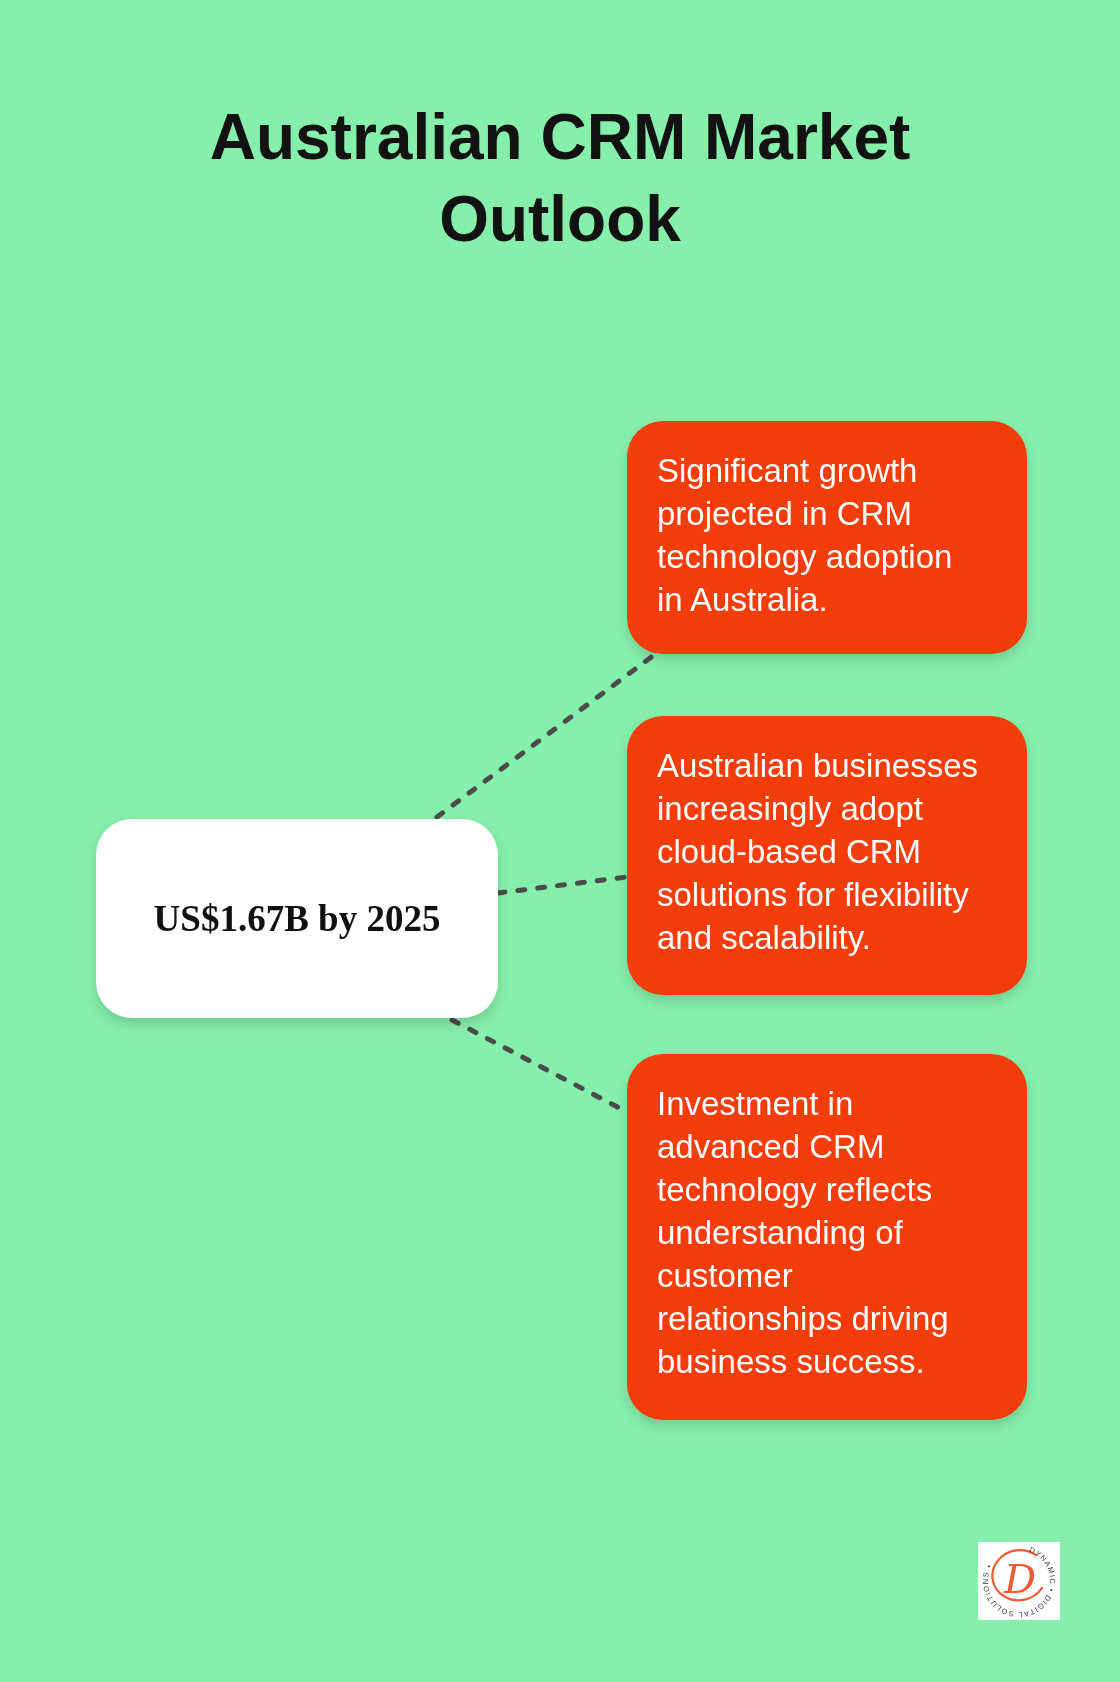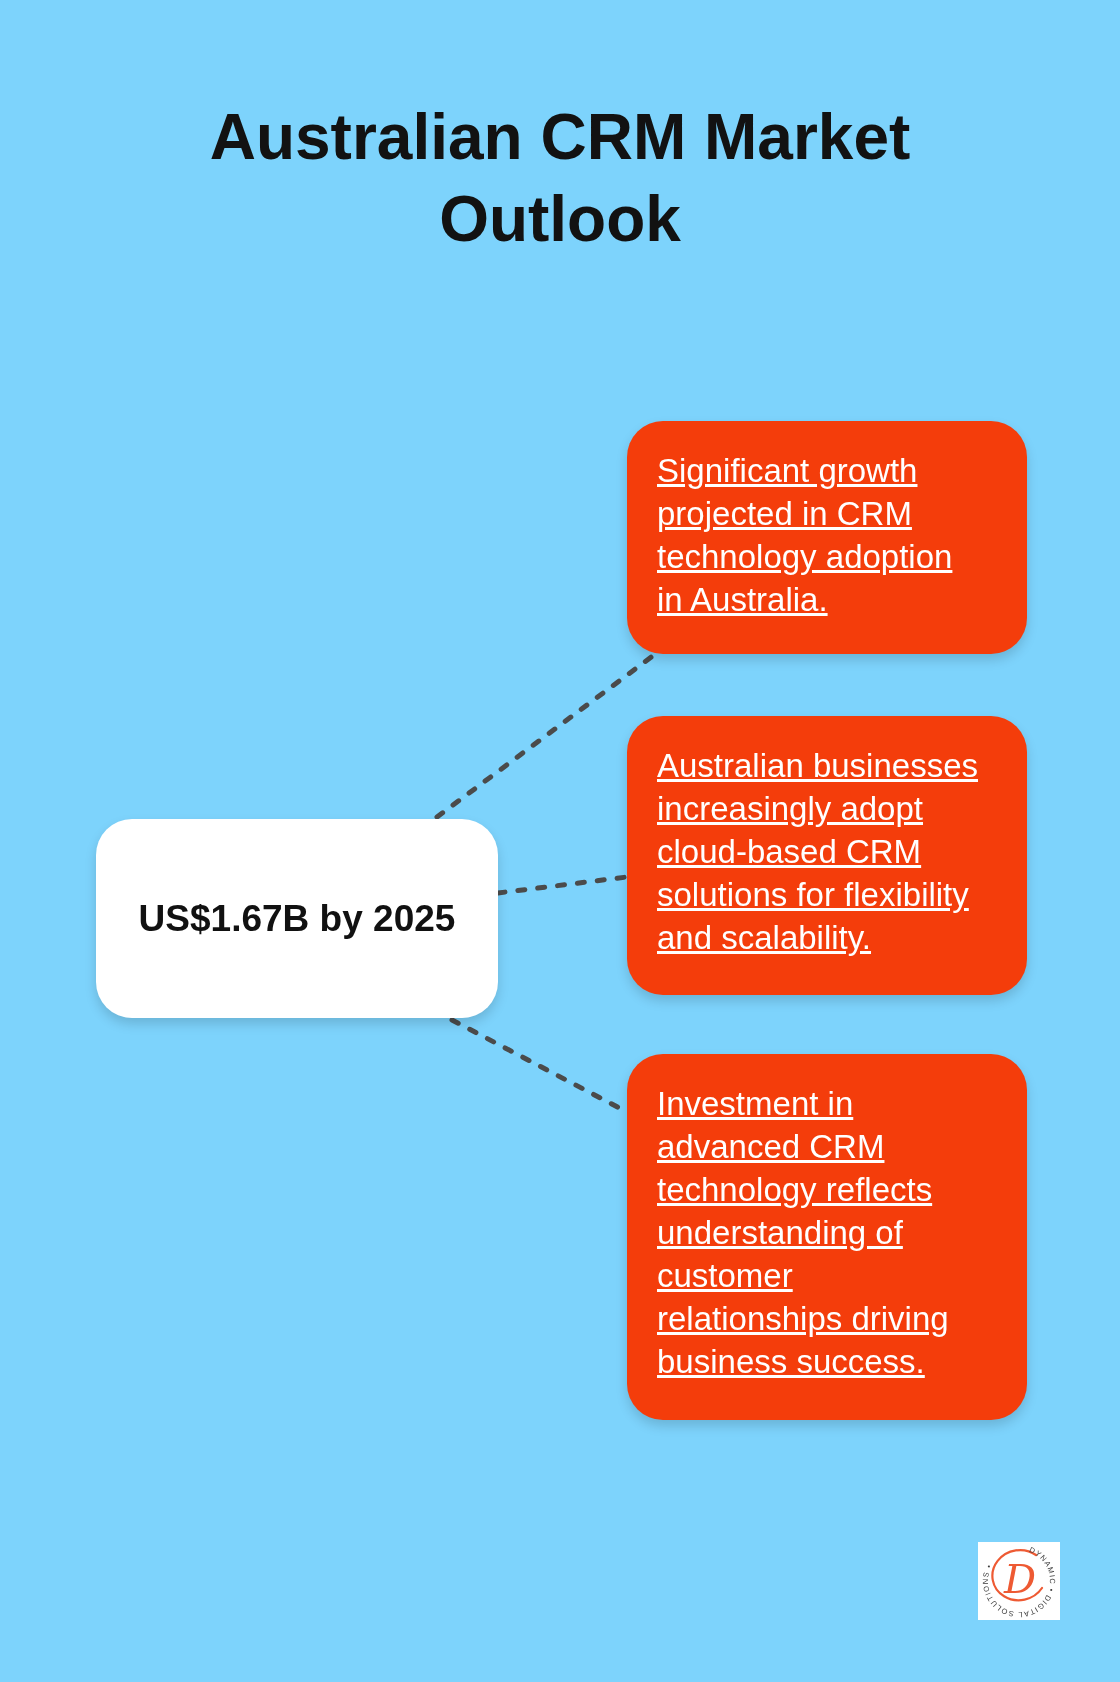--- a/index.html
+++ b/index.html
@@ -1,19 +1,19 @@
 <!DOCTYPE html>
 <html><head>
 <meta charset="utf-8">
 <style>
   html,body{margin:0;padding:0;}
   .canvas{
     position:relative;
     width:1120px;height:1682px;
-    background:#7dd3fc;
+    background:#86efac;
     overflow:hidden;
     font-family:"Liberation Sans", sans-serif;
   }
   .title{
     position:absolute;
     top:96px;left:0;
     width:1120px;
     margin:0;
     text-align:center;
     font-size:64px;
@@ -43,40 +43,40 @@
     border-radius:36px;
     box-shadow:0 6px 12px rgba(0,0,0,0.15);
     display:flex;align-items:center;justify-content:center;
   }
   .center-node-label{
     font-size:37px;
     font-weight:700;
     color:#111111;
     text-align:center;
     white-space:nowrap;
+    font-family:Liberation Serif, serif;
   }
   .branch{
     position:absolute;
     left:627px;
     width:400px;
     background:#F43D0B;
     border-radius:36px;
     box-shadow:0 6px 12px rgba(0,0,0,0.15);
     box-sizing:border-box;
     padding:28px 28px 28px 30px;
   }
   .branch-1{top:421px;height:233px;}
   .branch-2{top:716px;height:279px;}
   .branch-3{top:1054px;height:366px;}
   .branch-text{
     color:#FFFFFF;
     font-size:33px;
     line-height:43px;
     white-space:pre-line;
-    text-decoration:underline;
   }
   .logo{
     position:absolute;
     left:978px;top:1542px;
     width:82px;height:78px;
   }
 </style>
 </head>
 <body>
 

